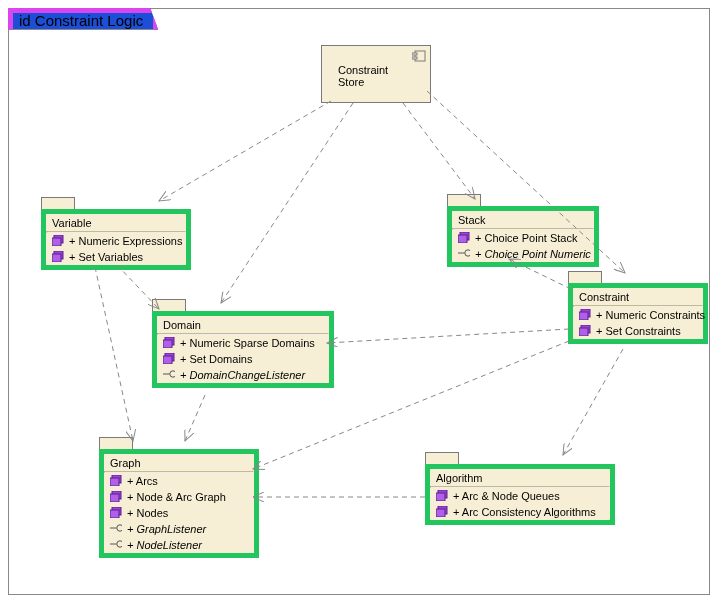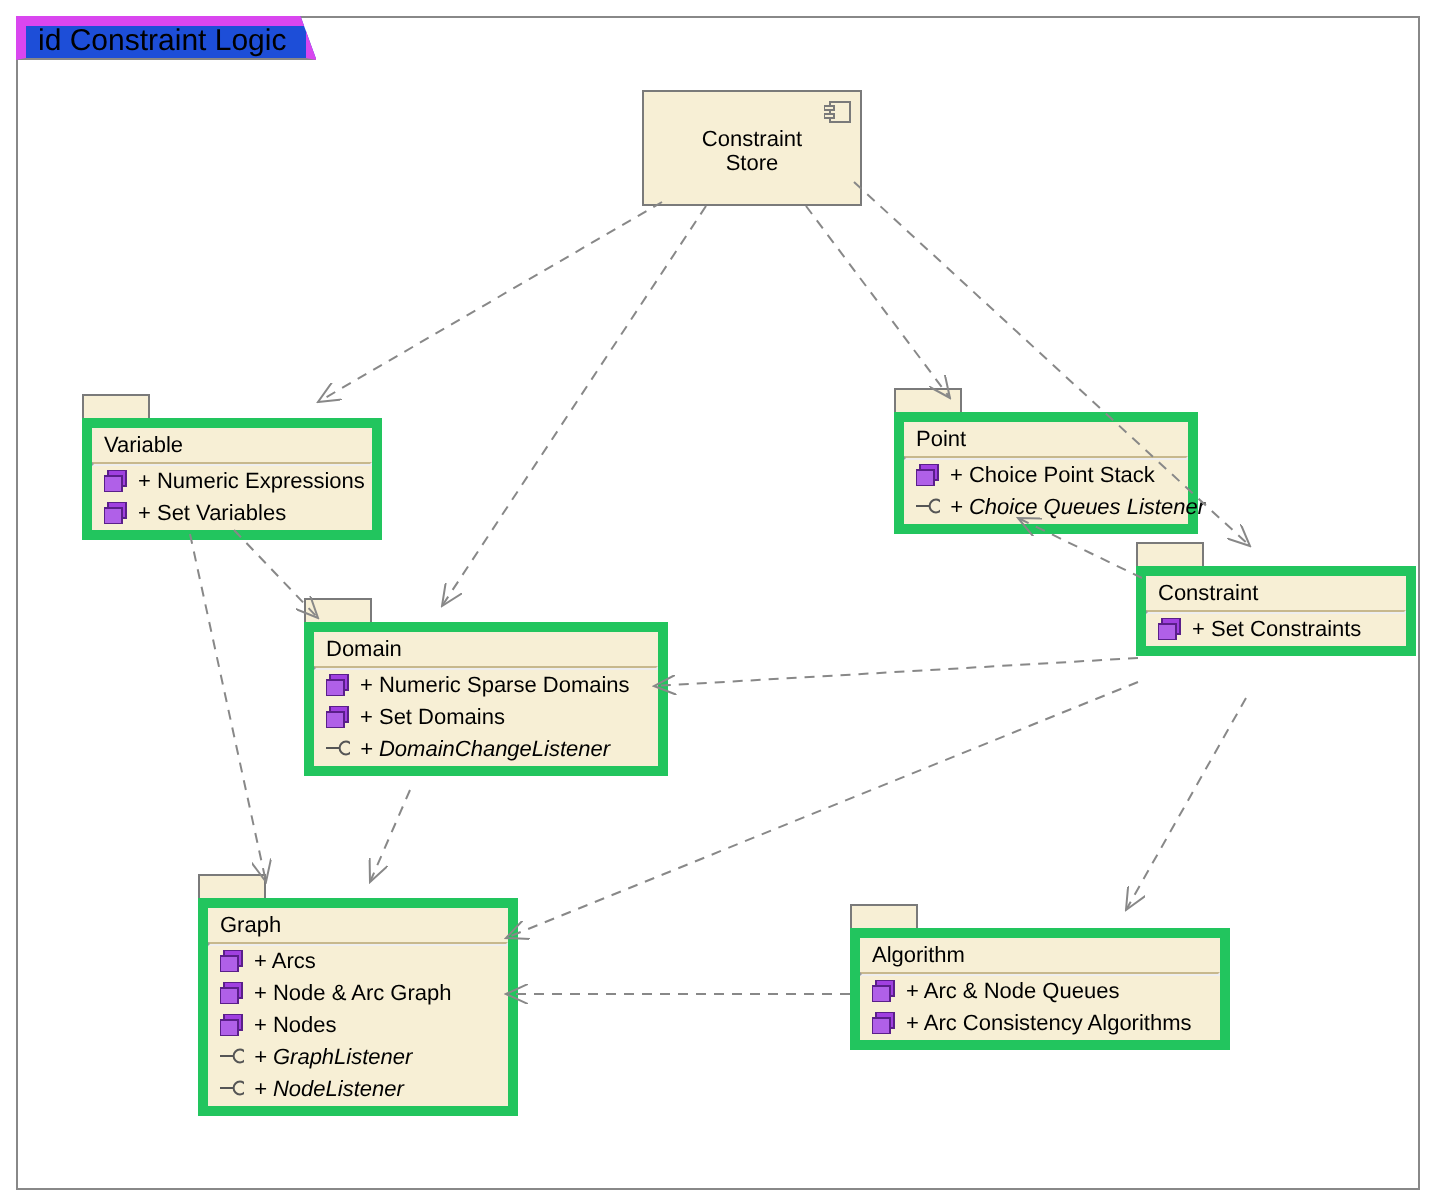--- a/index.html
+++ b/index.html
@@ -9,21 +9,21 @@
   .pkg{position:absolute}
   .pkg-tab{position:absolute;left:0;top:0;height:12px;width:32px;border:1px solid #7a7a7a;border-bottom:none;background:#f7efd5}
   .pkg-body{position:absolute;left:0;top:12px;border:5px solid #22c55e;background:#f7efd5}
   .pkg-title{padding:3px 6px 2px 6px;font-size:11px}
   .pkg-sep{border-top:1px solid #c7b88d;margin:0}
   .pkg-row{display:flex;gap:5px;padding:2px 6px;font-size:11px;white-space:nowrap}
   .ico{width:12px;height:10px;display:inline-flex;align-items:center;justify-content:center}
   .ico svg{display:block}
   .italic{font-style:italic}
   .comp{position:absolute;border:1px solid #7a7a7a;background:#f7efd5}
-  .comp-inner{padding:18px 16px 14px 16px;text-align:center;font-size:11px}
+  .comp-inner{padding:18px 16px 14px 16px;text-align:left;font-size:11px}
   .comp-ico{position:absolute;right:4px;top:4px}
   svg.arrows{position:absolute;left:0;top:0;width:700px;height:585px;pointer-events:none}
 </style>
 </head>
 <body>
 
 <div class="canvas">
   <div class="frame">
     <div class="frame-tab">
       <span>id Constraint Logic</span>
@@ -64,51 +64,60 @@
               </span>
               <span>+ Set Variables</span>
             </div>
           </div>
       </div>
     </div>
 
     <div class="pkg" style="left:438px;top:185px">
       <div class="pkg-tab"></div>
       <div class="pkg-body" style="width:142px">
-        <div class="pkg-title">Point</div>
+        <div class="pkg-title">Stack</div>
         <hr class="pkg-sep">
         <div id="rows-solver">
             <div class="pkg-row">
               <span class="ico">
                 <svg width="12" height="11">
                   <rect x="2" y="0" width="9" height="8" fill="#a040e0" stroke="#5a1f8a"></rect>
                   <rect x="0" y="3" width="9" height="8" fill="#b060e8" stroke="#5a1f8a"></rect>
                 </svg>
               </span>
               <span>+ Choice Point Stack</span>
             </div>
             <div class="pkg-row">
               <span class="ico">
                 <svg width="14" height="10">
                   <circle cx="10" cy="5" r="3.2" fill="none" stroke="#555"></circle>
                   <line x1="0" y1="5" x2="6.5" y2="5" stroke="#555"></line>
                 </svg>
               </span>
-              <span class="italic">+ Choice Queues Listener</span>
+              <span class="italic">+ Choice Point Numeric</span>
             </div>
           </div>
       </div>
     </div>
 
     <div class="pkg" style="left:559px;top:262px">
       <div class="pkg-tab"></div>
       <div class="pkg-body" style="width:130px">
         <div class="pkg-title">Constraint</div>
         <hr class="pkg-sep">
         <div id="rows-constraint">
+            <div class="pkg-row">
+              <span class="ico">
+                <svg width="12" height="11">
+                  <rect x="2" y="0" width="9" height="8" fill="#a040e0" stroke="#5a1f8a"></rect>
+                  <rect x="0" y="3" width="9" height="8" fill="#b060e8" stroke="#5a1f8a"></rect>
+                </svg>
+              </span>
+              <span>+ Numeric Constraints</span>
+            </div>
             <div class="pkg-row">
               <span class="ico">
                 <svg width="12" height="11">
                   <rect x="2" y="0" width="9" height="8" fill="#a040e0" stroke="#5a1f8a"></rect>
                   <rect x="0" y="3" width="9" height="8" fill="#b060e8" stroke="#5a1f8a"></rect>
                 </svg>
               </span>
               <span>+ Set Constraints</span>
             </div>
           </div>

